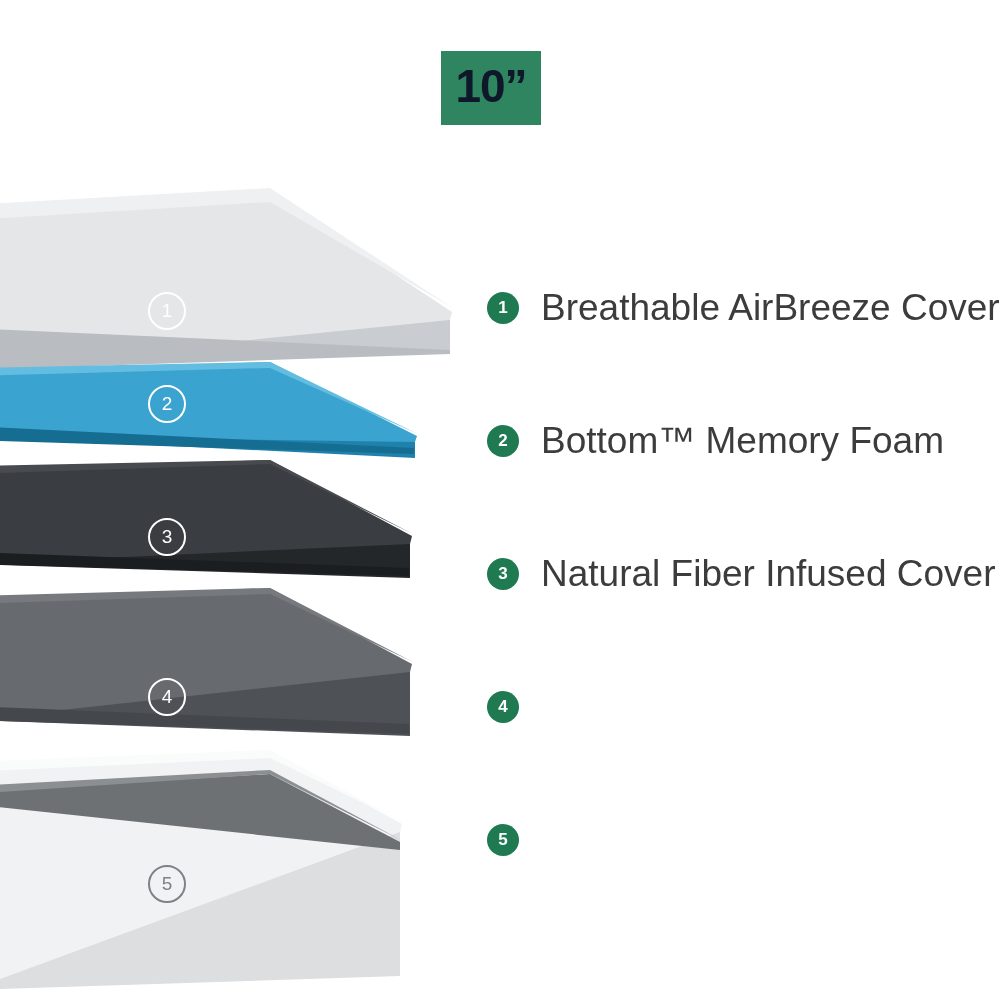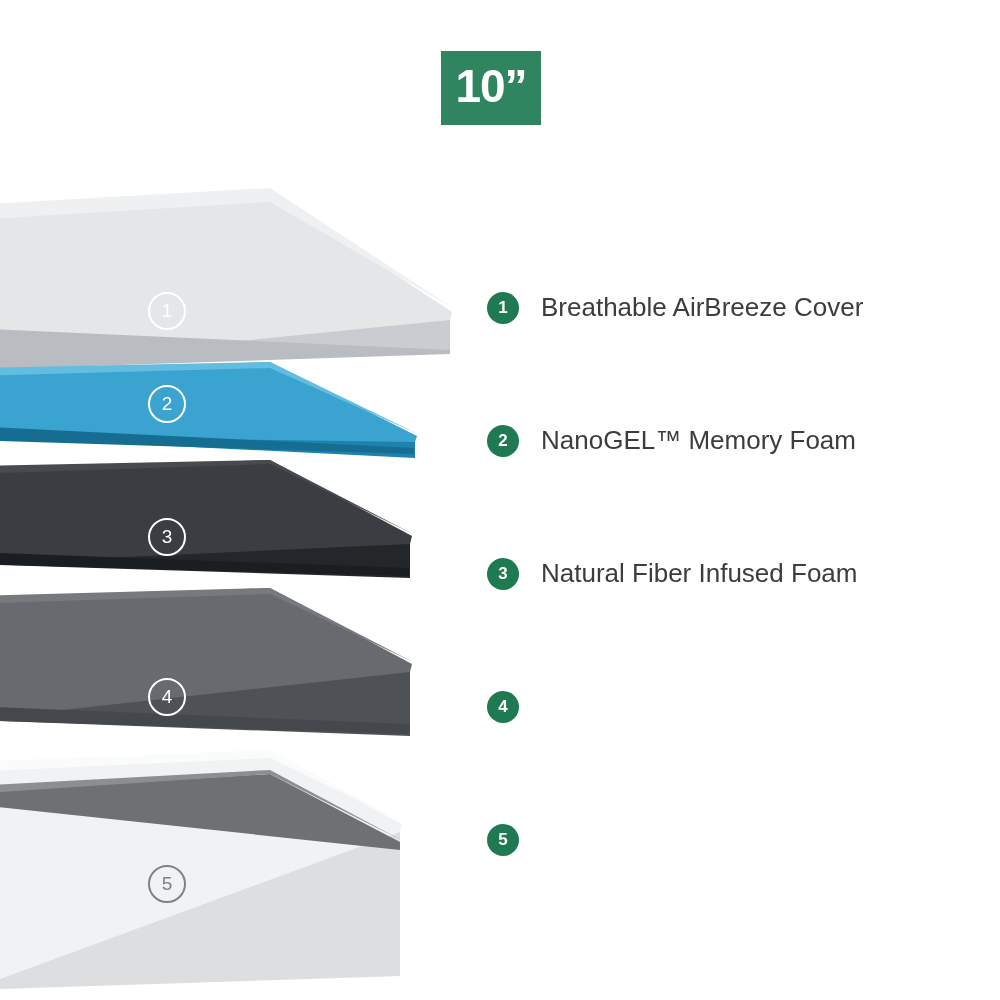--- a/index.html
+++ b/index.html
@@ -23,21 +23,21 @@
     height: 100px;
     display: flex;
     align-items: center;
     justify-content: center;
   }
   .badge {
     display: inline-flex;
     align-items: center;
     justify-content: center;
     background: #2e8560;
-    color: #ffffff;
+    color: #0f172a;
     font-size: 46px;
     font-weight: bold;
     line-height: 1;
     padding: 12px 14px 16px 14px;
     margin-right: 18px;
     letter-spacing: -1px;
   }
   .title {
     font-size: 49px;
     font-weight: bold;
@@ -98,21 +98,21 @@
     color: #ffffff;
     font-size: 17px;
     font-weight: bold;
     display: flex;
     align-items: center;
     justify-content: center;
     flex: 0 0 auto;
     margin-right: 22px;
   }
   .legend-text {
-    font-size: 26px;
+    font-size: 37px;
     color: #3c3c3c;
     white-space: nowrap;
     font-family: "Liberation Sans", sans-serif;
   }
 </style>
 </head>
 <body>
 
 <div class="header">
   <span class="badge">10”</span>
@@ -184,26 +184,26 @@
 
 <div class="legend">
 
   <div class="legend-row">
     <span class="legend-badge">1</span>
     <span class="legend-text">Breathable AirBreeze Cover</span>
   </div>
 
   <div class="legend-row">
     <span class="legend-badge">2</span>
-    <span class="legend-text">NanoGEL™ Memory Foam</span>
+    <span class="legend-text">Bottom™ Memory Foam</span>
   </div>
 
   <div class="legend-row">
     <span class="legend-badge">3</span>
-    <span class="legend-text">Natural Fiber Infused Foam</span>
+    <span class="legend-text">Natural Fiber Infused Cover</span>
   </div>
 
   <div class="legend-row">
     <span class="legend-badge">4</span>
   </div>
 
   <div class="legend-row">
     <span class="legend-badge">5</span>
   </div>
 </div>

